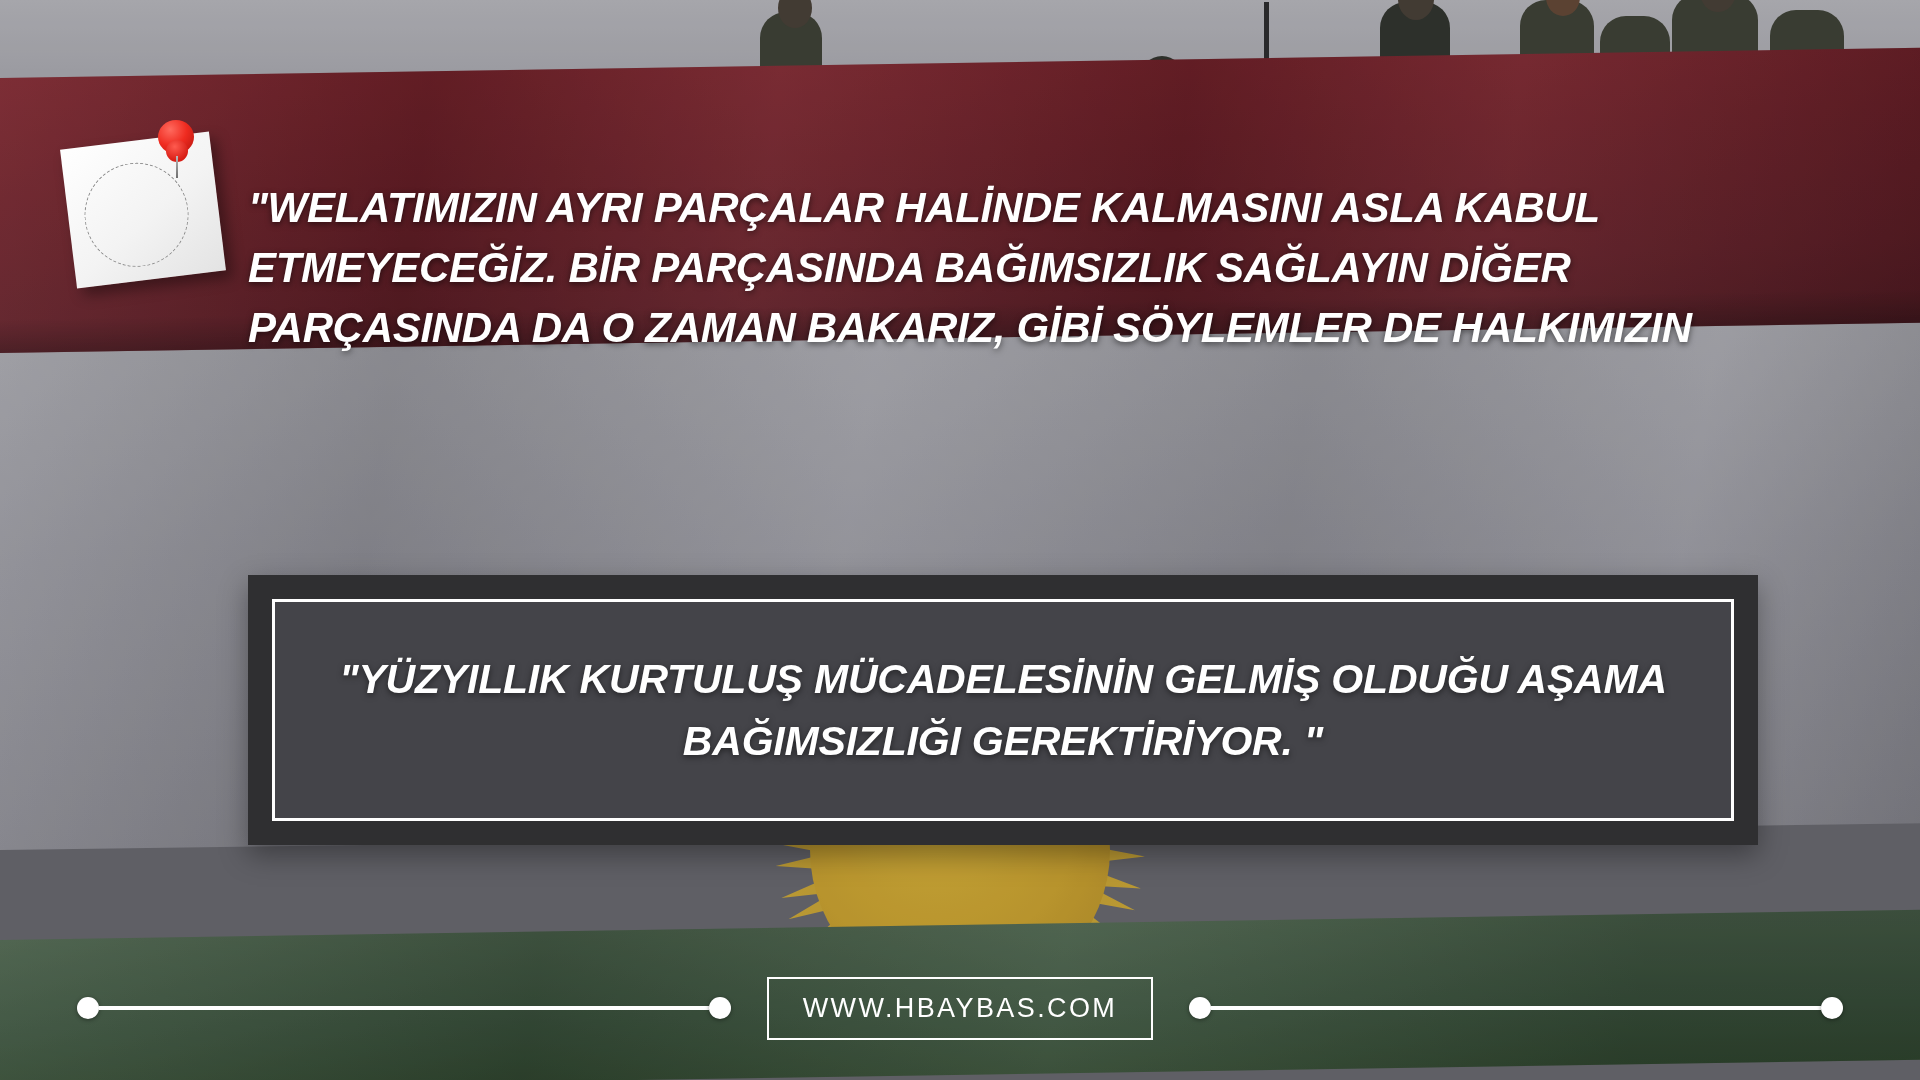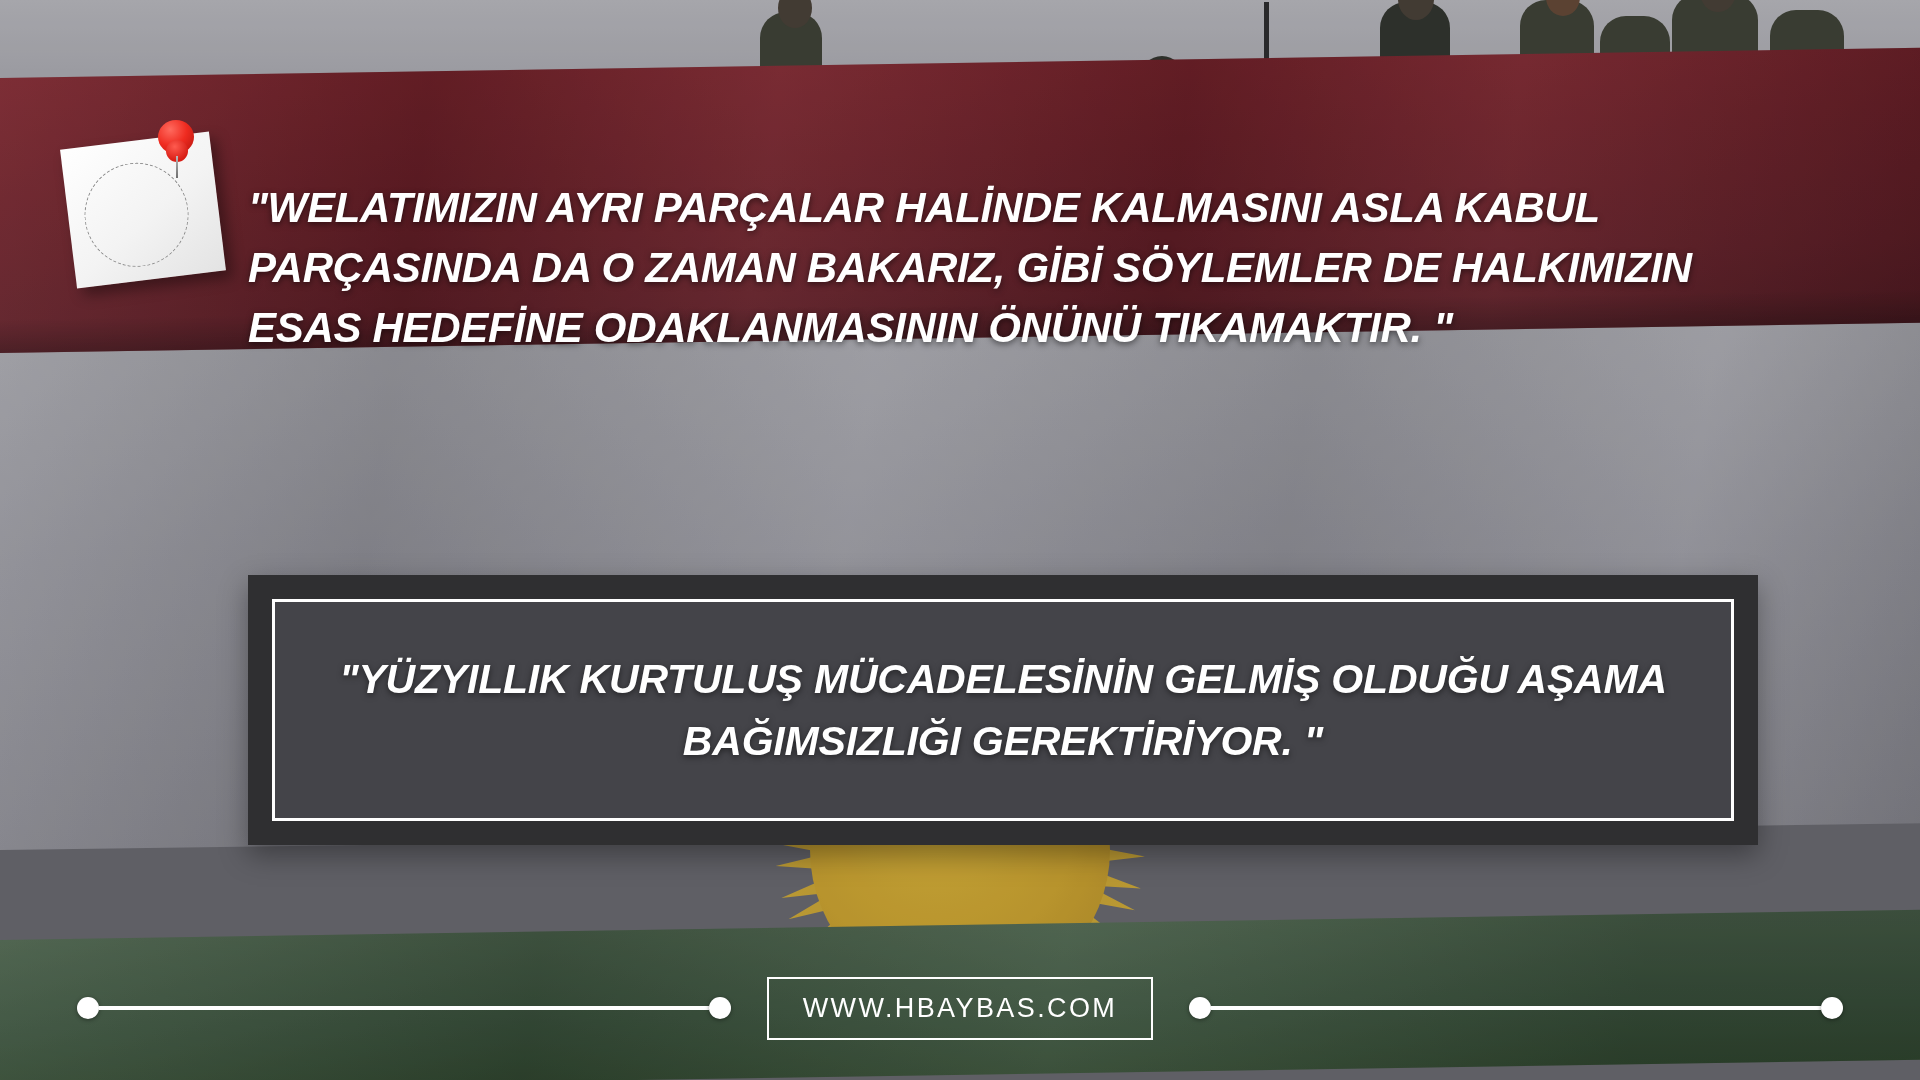--- a/index.html
+++ b/index.html
@@ -245,22 +245,22 @@
     </div>
     <div class="pin">
       <div class="head"></div>
       <div class="neck"></div>
       <div class="needle"></div>
     </div>
   </div>
 
   <div class="quote1">
     <span class="ln">"WELATIMIZIN AYRI PARÇALAR HALİNDE KALMASINI ASLA KABUL</span>
+    <span class="ln">ETMEYECEĞİZ. BİR PARÇASINDA BAĞIMSIZLIK SAĞLAYIN DİĞER</span>
     <span class="ln">PARÇASINDA DA O ZAMAN BAKARIZ, GİBİ SÖYLEMLER DE HALKIMIZIN</span>
-    <span class="ln">ESAS HEDEFİNE ODAKLANMASININ ÖNÜNÜ TIKAMAKTIR. "</span>
   </div>
 
   <div class="frame-outer">
     <div class="frame-inner">
       <div class="quote2">
         <span class="ln">"YÜZYILLIK KURTULUŞ MÜCADELESİNİN GELMİŞ OLDUĞU AŞAMA</span>
         <span class="ln">BAĞIMSIZLIĞI GEREKTİRİYOR. "</span>
       </div>
     </div>
   </div>

